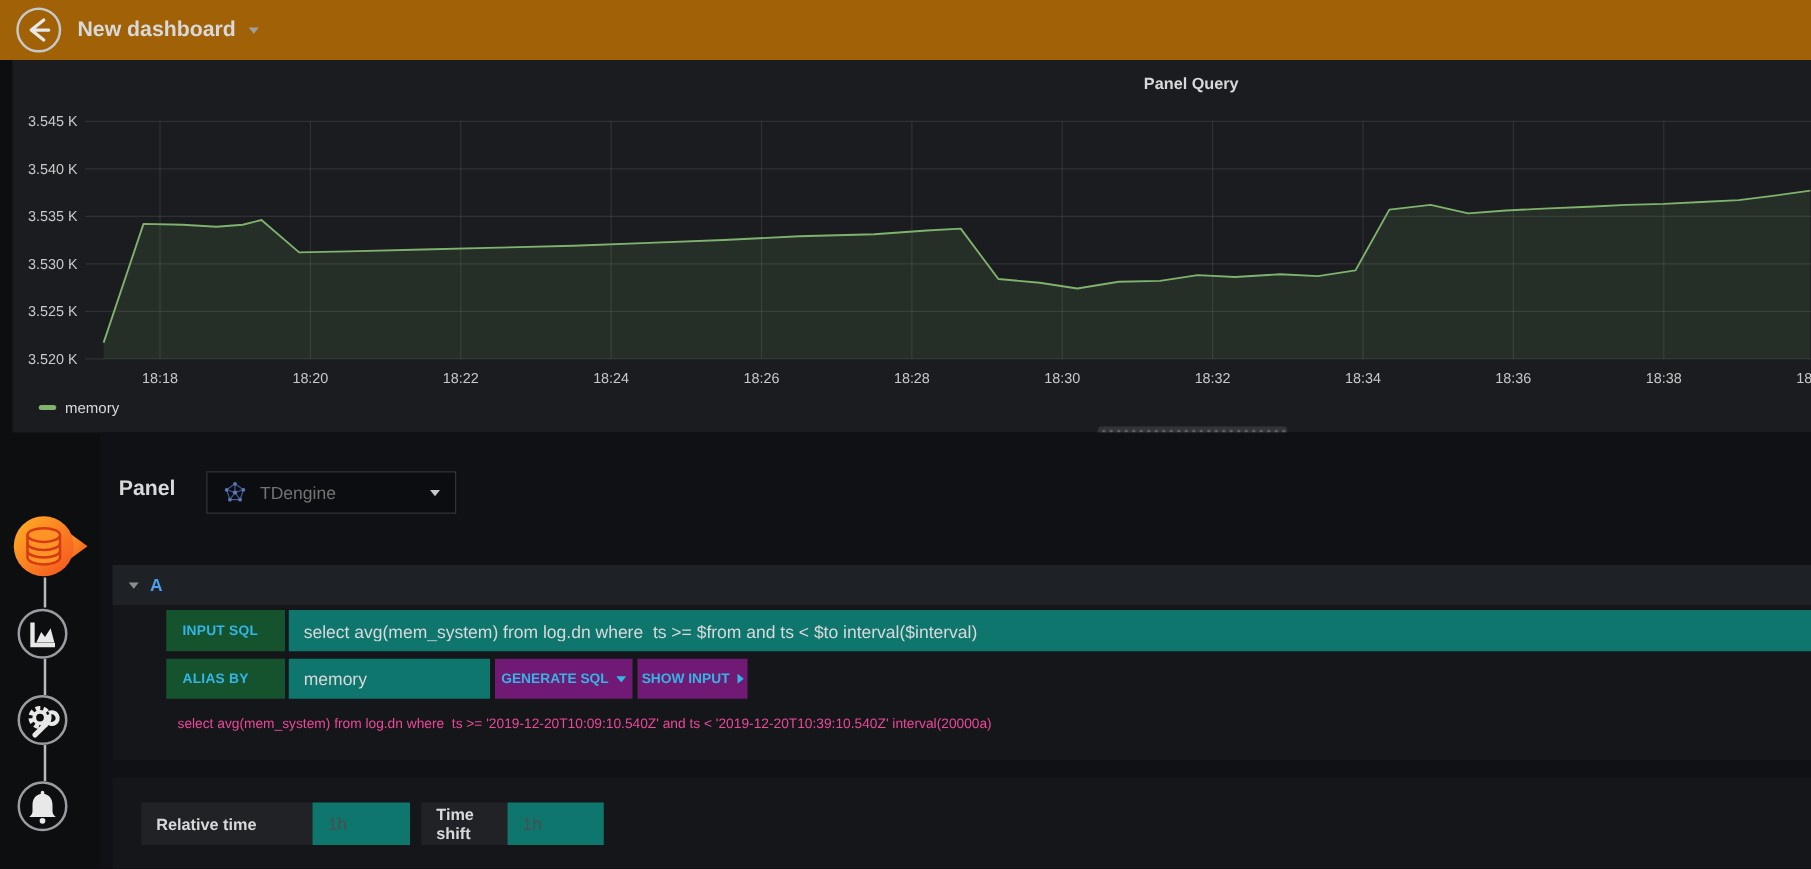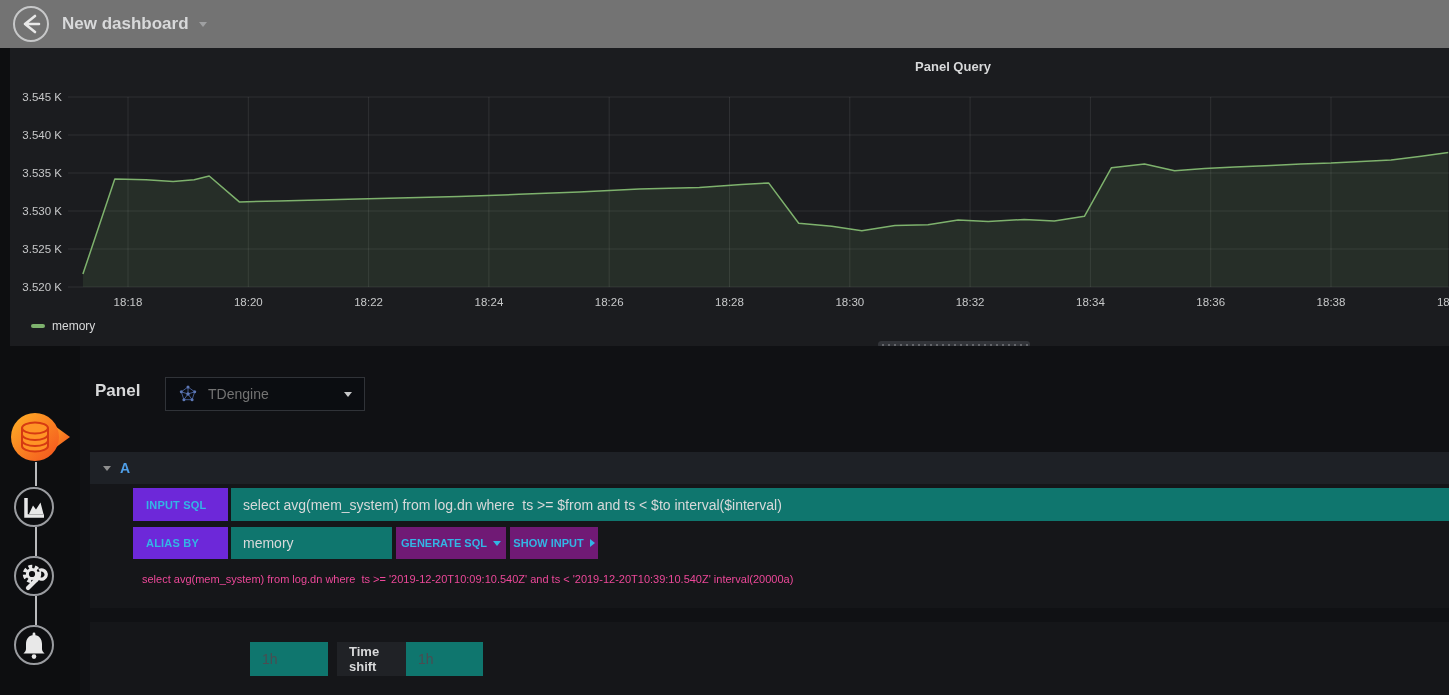--- a/index.html
+++ b/index.html
@@ -1,21 +1,21 @@
 <!DOCTYPE html>
 <html><head>
 <meta charset="utf-8">
 <style>
   html,body{margin:0;padding:0;background:#0d0e10;width:1449px;height:695px;overflow:hidden;
     font-family:"Liberation Sans","DejaVu Sans",sans-serif;-webkit-font-smoothing:antialiased;}
   .abs{position:absolute;}
   #stage{position:relative;width:1449px;height:695px;}
 
   
-  .topnav{left:0;top:0;width:1449px;height:48px;background:#737373;}
+  .topnav{left:0;top:0;width:1449px;height:48px;background:#a16207;}
   .back-btn{left:12px;top:5px;width:38px;height:38px;cursor:pointer;}
   .nav-title{left:62px;top:0;height:48px;display:flex;align-items:center;gap:10px;color:#d8d9da;
     font-size:17px;font-weight:600;cursor:pointer;}
   .caret-down{width:0;height:0;border-left:4px solid transparent;border-right:4px solid transparent;
     border-top:5px solid #9fa0a2;display:inline-block;}
   .caret-down.cyan{border-top-color:#33b5e5;}
   .caret-right{width:0;height:0;border-top:4px solid transparent;border-bottom:4px solid transparent;
     border-left:5px solid #33b5e5;display:inline-block;}
 
   
@@ -46,21 +46,21 @@
   .ds-name{color:#737373;font-size:14px;flex:1;}
 
   
   .card{background:#151619;}
   .card1{left:90px;top:452px;width:1359px;height:156px;}
   .card2{left:90px;top:622px;width:1359px;height:73px;}
   .a-header{left:0;top:0;width:1359px;height:32px;background:#1e2126;display:flex;align-items:center;
     padding-left:13px;gap:9px;box-sizing:border-box;cursor:pointer;}
   .a-header .caret-down{border-top-color:#8e8e8e;}
   .ref-id{color:#4f9fe8;font-size:14px;font-weight:bold;}
-  .cell-label{background:#6d28d9;color:#33b5e5;font-size:11px;font-weight:bold;display:flex;
+  .cell-label{background:#14532d;color:#33b5e5;font-size:11px;font-weight:bold;display:flex;
     align-items:center;padding-left:13px;box-sizing:border-box;letter-spacing:.2px;}
   .cell-btn{background:#701a75;color:#33b5e5;font-size:11px;font-weight:bold;display:flex;
     align-items:center;justify-content:center;gap:6px;cursor:pointer;box-sizing:border-box;}
   .ql-input{background:#0f766e;border:none;outline:none;color:#d8d9da;font-size:14px;
     font-family:"Liberation Sans","DejaVu Sans",sans-serif;padding:0 12px;box-sizing:border-box;}
   .ql-input::placeholder{color:#4a4d52;}
   .gen-sql{left:52px;top:121px;color:#ec4899;font-size:11px;white-space:pre;
     font-family:Liberation Sans, sans-serif;}
 
   
@@ -211,18 +211,19 @@
       <span class="caret-down cyan"></span>
     </div>
     <div class="abs cell-btn" style="left:420px;top:75px;width:88px;height:32px">
       <span>SHOW INPUT</span>
       <span class="caret-right"></span>
     </div>
     <div class="abs gen-sql">select avg(mem_system) from log.dn where  ts &gt;= '2019-12-20T10:09:10.540Z' and ts &lt; '2019-12-20T10:39:10.540Z' interval(20000a)</div>
   </div>
 
   <div class="abs card card2">
+    <div class="abs time-label" style="left:23px;top:20px;width:137px;height:34px">Relative time</div>
     <input class="abs ql-input" style="left: 160px; top: 20px; width: 78px; height: 34px;" placeholder="1h">
     <div class="abs time-label" style="left:247px;top:20px;width:69px;height:34px">Time shift</div>
     <input class="abs ql-input" style="left: 316px; top: 20px; width: 77px; height: 34px;" placeholder="1h">
   </div>
 
 </div>
 
 </body></html>

